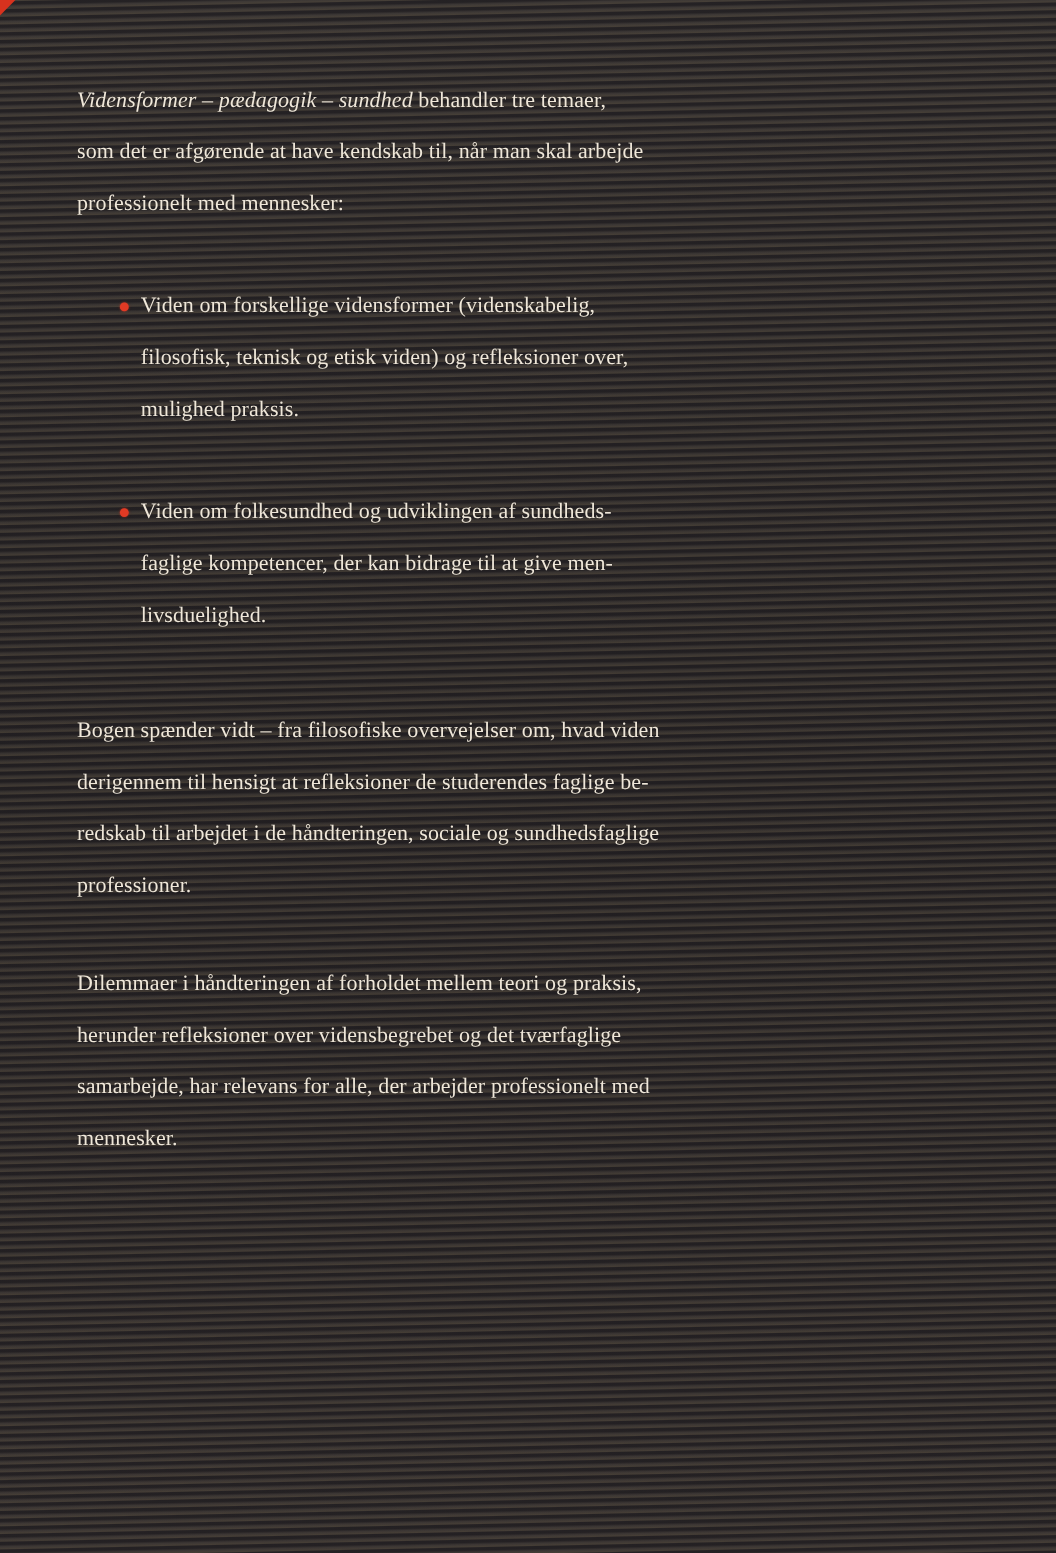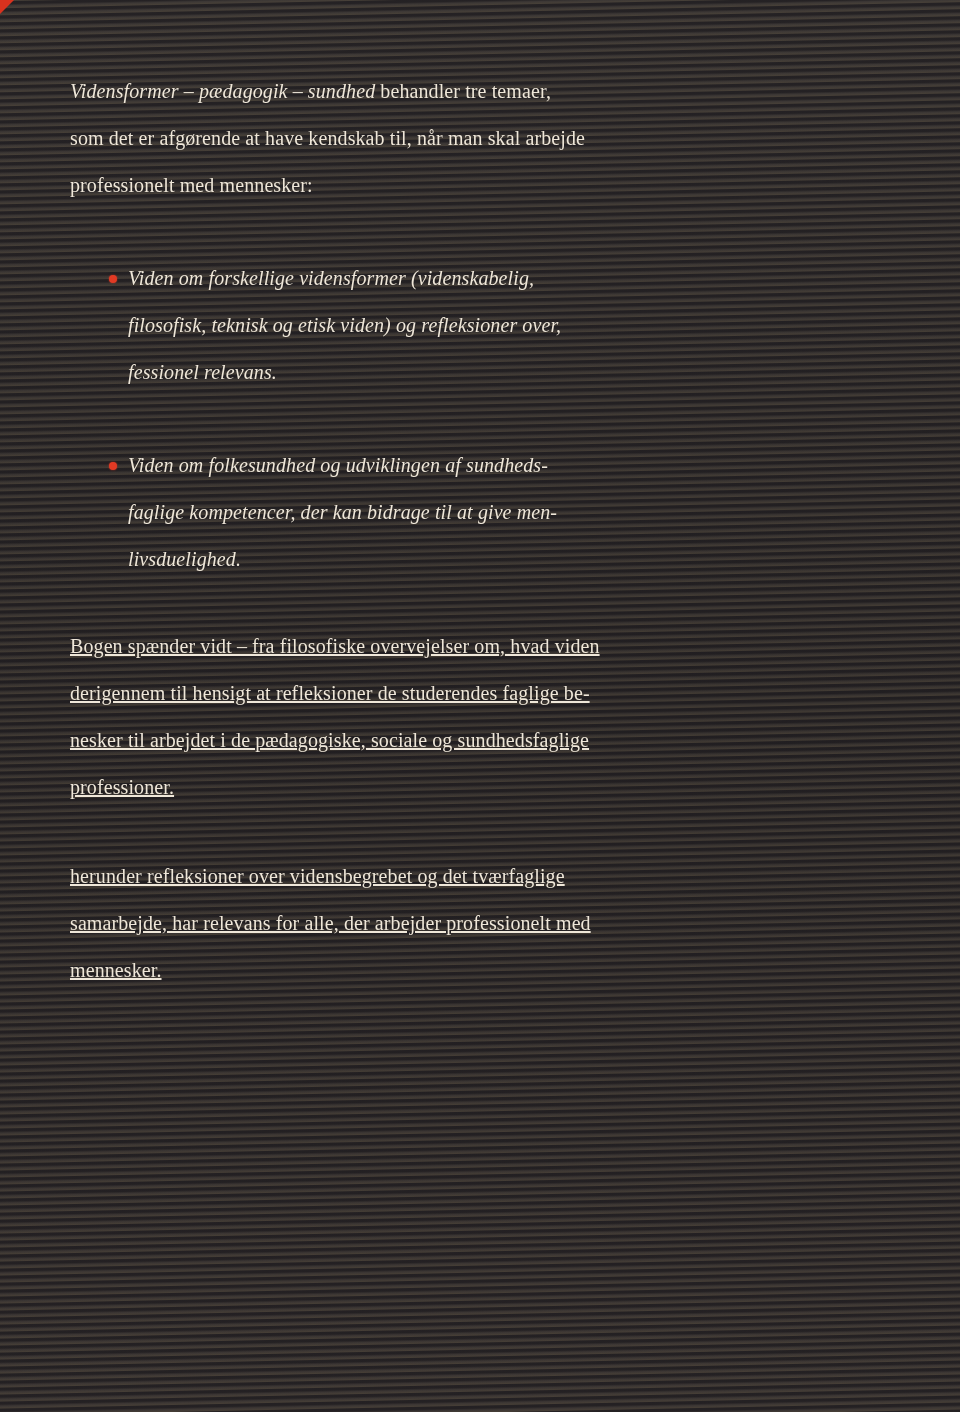--- a/index.html
+++ b/index.html
@@ -58,74 +58,73 @@
     }
     .bullet-list {
       list-style: none;
       margin: 0;
       padding: 0;
     }
     .bullet-item {
       position: relative;
       padding-left: 58px;
       margin-bottom: 46px;
-      font-style: italic;
     }
     .bullet-item:last-child {
-      margin-bottom: 40px;
+      margin-bottom: 58px;
     }
     .bullet-dot {
       position: absolute;
       left: 39px;
       top: 20px;
       width: 8px;
       height: 8px;
       border-radius: 50%;
       background: #e23a24;
       box-shadow: 0 0 2px rgba(226,58,36,0.7);
     }
     .para {
       margin: 0 0 42px 0;
-      text-decoration: underline;
     }
   </style>
 </head>
 <body>
 
 <div class="corner-mark"></div>
 
 <div class="page">
 
   <div class="intro">
     <span class="line"><span class="italic">Vidensformer – pædagogik – sundhed</span><span> behandler tre temaer,</span></span>
     <span class="line">som det er afgørende at have kendskab til, når man skal arbejde</span>
     <span class="line">professionelt med mennesker:</span>
   </div>
 
   <ul class="bullet-list">
     <li class="bullet-item">
       <span class="bullet-dot"></span>
       <span class="line">Viden om forskellige vidensformer (videnskabelig,</span>
       <span class="line">filosofisk, teknisk og etisk viden) og refleksioner over,</span>
-      <span class="line">fessionel relevans.</span>
+      <span class="line">mulighed praksis.</span>
     </li>
     <li class="bullet-item">
       <span class="bullet-dot"></span>
       <span class="line">Viden om folkesundhed og udviklingen af sundheds-</span>
       <span class="line">faglige kompetencer, der kan bidrage til at give men-</span>
       <span class="line">livsduelighed.</span>
     </li>
   </ul>
 
   <div class="para">
     <span class="line">Bogen spænder vidt – fra filosofiske overvejelser om, hvad viden</span>
     <span class="line">derigennem til hensigt at refleksioner de studerendes faglige be-</span>
-    <span class="line">nesker til arbejdet i de pædagogiske, sociale og sundhedsfaglige</span>
+    <span class="line">redskab til arbejdet i de håndteringen, sociale og sundhedsfaglige</span>
     <span class="line">professioner.</span>
   </div>
 
   <div class="para">
+    <span class="line">Dilemmaer i håndteringen af forholdet mellem teori og praksis,</span>
     <span class="line">herunder refleksioner over vidensbegrebet og det tværfaglige</span>
     <span class="line">samarbejde, har relevans for alle, der arbejder professionelt med</span>
     <span class="line">mennesker.</span>
   </div>
 
 </div>
 
 </body></html>

